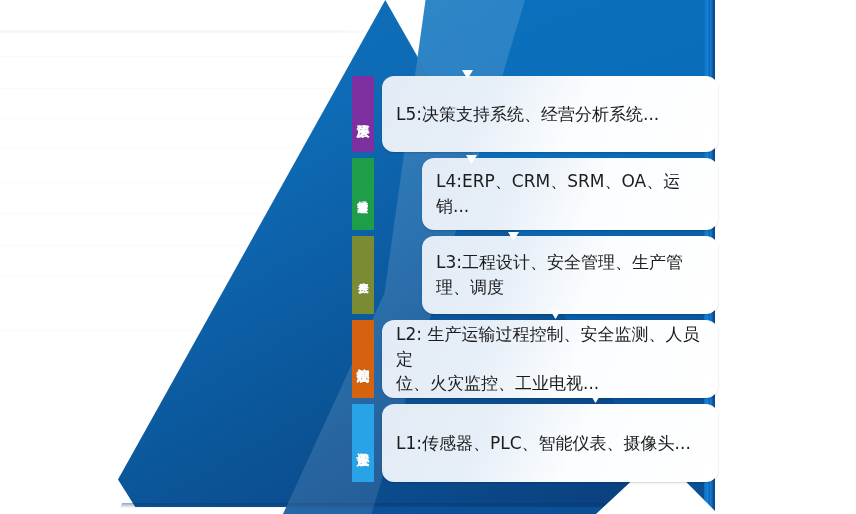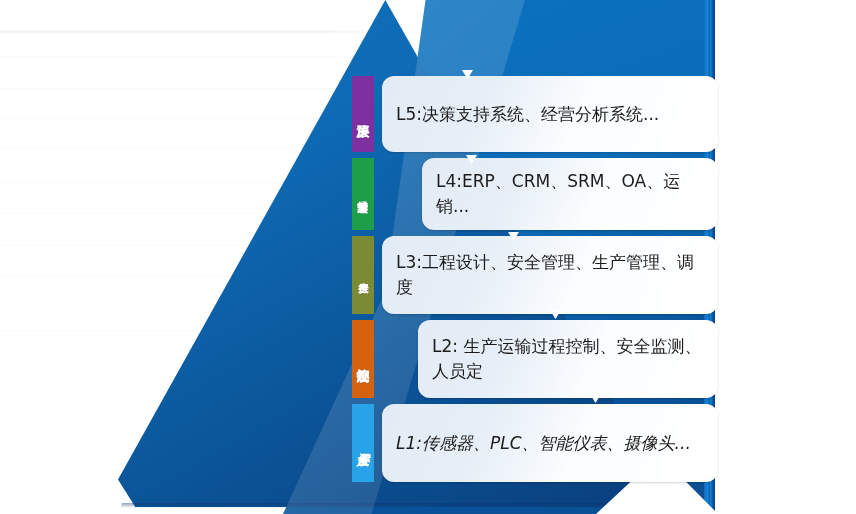--- a/index.html
+++ b/index.html
@@ -101,23 +101,23 @@
     position:absolute;
     left:352px; top:76px; width:366px; height:418px;
     display:flex; flex-direction:column; gap:6px;
   }
   .layer-row{
     position:relative;
     display:flex; align-items:stretch;
   }
   .layer-row.r1{ height:76px; }
   .layer-row.r2{ height:72px;gap:40px; }
-  .layer-row.r3{ height:78px; }
-  .layer-row.r4{ height:78px;gap:36px; }
-  .layer-row.r5{ height:78px;font-style:italic; }
+  .layer-row.r3{ height:78px;gap:40px; }
+  .layer-row.r4{ height:78px; }
+  .layer-row.r5{ height:78px; }
 
   .tab{
     width:22px;
     flex:0 0 22px;
     display:flex; align-items:center; justify-content:center;
     writing-mode:vertical-rl;
     text-orientation:upright;
     color:#ffffff;
     font-size:13px;
     font-weight:700;
@@ -213,20 +213,21 @@
       </div>
     </div>
 
     <div class="layer-row r4">
       <div class="tab" style="background: rgb(212, 98, 15); color: rgb(255, 255, 255);">
         <span>控制层</span>
       </div>
       <div class="card">
         <div>
           <span class="txt">L2: 生产运输过程控制、安全监测、人员定</span>
+          <span class="txt">位、火灾监控、工业电视...</span>
         </div>
       </div>
     </div>
 
     <div class="layer-row r5">
       <div class="tab" style="background: rgb(41, 163, 232); color: rgb(255, 255, 255);">
         <span>设备层</span>
       </div>
       <div class="card">
         <div>

